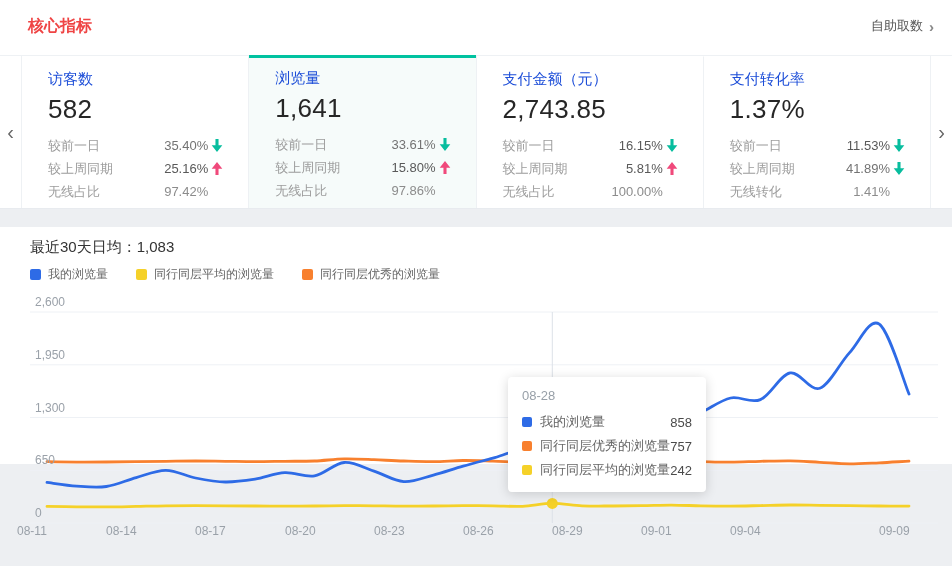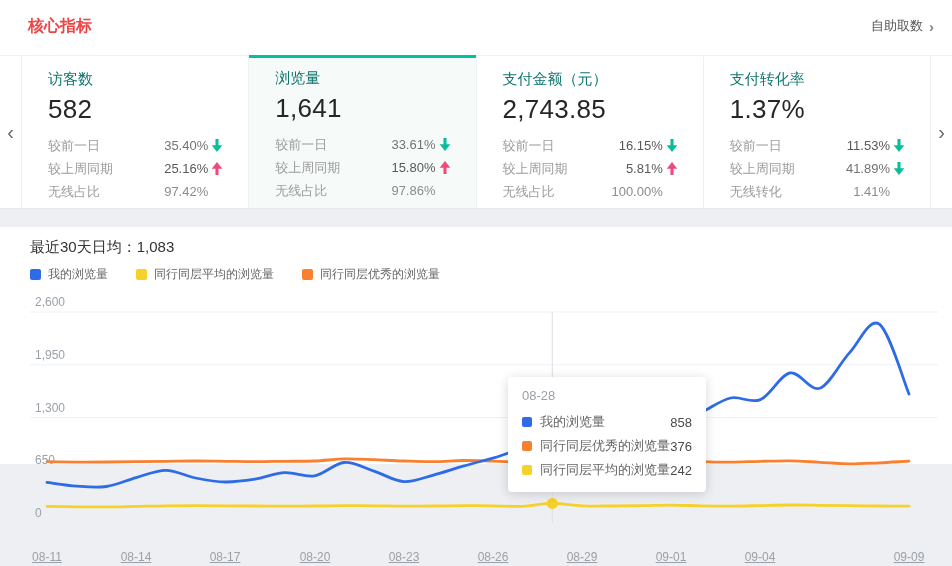--- a/index.html
+++ b/index.html
@@ -22,41 +22,41 @@
             border-right:1px solid #EEF1F4; cursor:pointer; flex:0 0 auto; }
   .navcol.right { border-right:none; border-left:1px solid #EEF1F4; }
   .chev2 { font-size:20px; color:#666; line-height:1; }
   .cardrow { flex:1; display:flex; }
   .card { flex:1; position:relative; padding:13px 22px 0 26px; border-right:1px solid #EEF1F4;
           border-top:1px solid transparent; cursor:pointer; }
   .card:last-child { border-right:none; }
   .card.selected { background:#F6FBFA; border-top:none; }
   .card.selected::before { content:""; position:absolute; left:0; top:-1px; width:100%; height:3px;
           background:#00C2A0; }
-  .c-t { font-size:15px; color:#0f766e; }
+  .c-t { font-size:15px; color:#1d4ed8; }
   .c-v { margin-top:5px; font-size:26px; color:#262626; letter-spacing:.3px; }
   .c-rows { margin-top:9px; }
   .c-row { display:flex; align-items:center; height:23px; font-size:13px; }
   .c-label { color:#9C9C9C; flex:1; }
   .c-val { text-align:right; }
   .c-val.dark { color:#595959; }
   .c-val.muted { color:#8C8C8C; }
   .c-val.teal { color:#737373; }
   .c-arrow { width:15px; height:13px; margin-left:3px; display:flex; align-items:center; }
 
   
   .chartpanel { top:227px; height:237px; }
   .c-title { position:absolute; left:30px; top:11px; font-size:15px; color:#333; }
   .legend { position:absolute; left:30px; top:39px; display:flex; gap:28px; }
   .lg-item { display:flex; align-items:center; gap:7px; font-size:12px; color:#666; cursor:pointer; }
   .sq { width:11px; height:11px; border-radius:2px; display:inline-block; }
   .plot { position:absolute; left:0; top:0; width:952px; height:339px; }
   .plot svg { position:absolute; left:0; top:0; }
   .ylabel { position:absolute; font-size:12px; color:#9AA1A9; }
-  .xlabel { position:absolute; width:60px; text-align:center; font-size:12px; color:#9AA1A9; top:323px;text-decoration:underline; }
+  .xlabel { position:absolute; width:60px; text-align:left; font-size:12px; color:#9AA1A9; top:297px; }
   .tooltip { position:absolute; left:508px; top:150px; width:198px; background:#fff;
              border-radius:4px; box-shadow:0 2px 12px rgba(0,0,0,.16); padding:11px 14px 10px; z-index:5; }
   .tt-date { font-size:13px; color:#98A0A8; margin-bottom:7px; }
   .tt-row { display:flex; align-items:center; height:24px; font-size:13px; }
   .tt-row .sq { width:10px; height:10px; margin-right:8px; }
   .tt-label { color:#666; flex:1; }
   .tt-val { color:#4A4A4A; }
 </style>
 </head>
 <body>
@@ -250,21 +250,21 @@
         <div class="tt-date">08-28</div>
         <div id="tt-rows">
             <div class="tt-row">
               <div class="sq" style="background: rgb(46, 107, 230);"></div>
               <div class="tt-label">我的浏览量</div>
               <div class="tt-val">858</div>
             </div>
             <div class="tt-row">
               <div class="sq" style="background: rgb(248, 128, 46);"></div>
               <div class="tt-label">同行同层优秀的浏览量</div>
-              <div class="tt-val">376</div>
+              <div class="tt-val">757</div>
             </div>
             <div class="tt-row">
               <div class="sq" style="background: rgb(245, 209, 41);"></div>
               <div class="tt-label">同行同层平均的浏览量</div>
               <div class="tt-val">242</div>
             </div>
           </div>
       </div>
     </div>
   </div>

